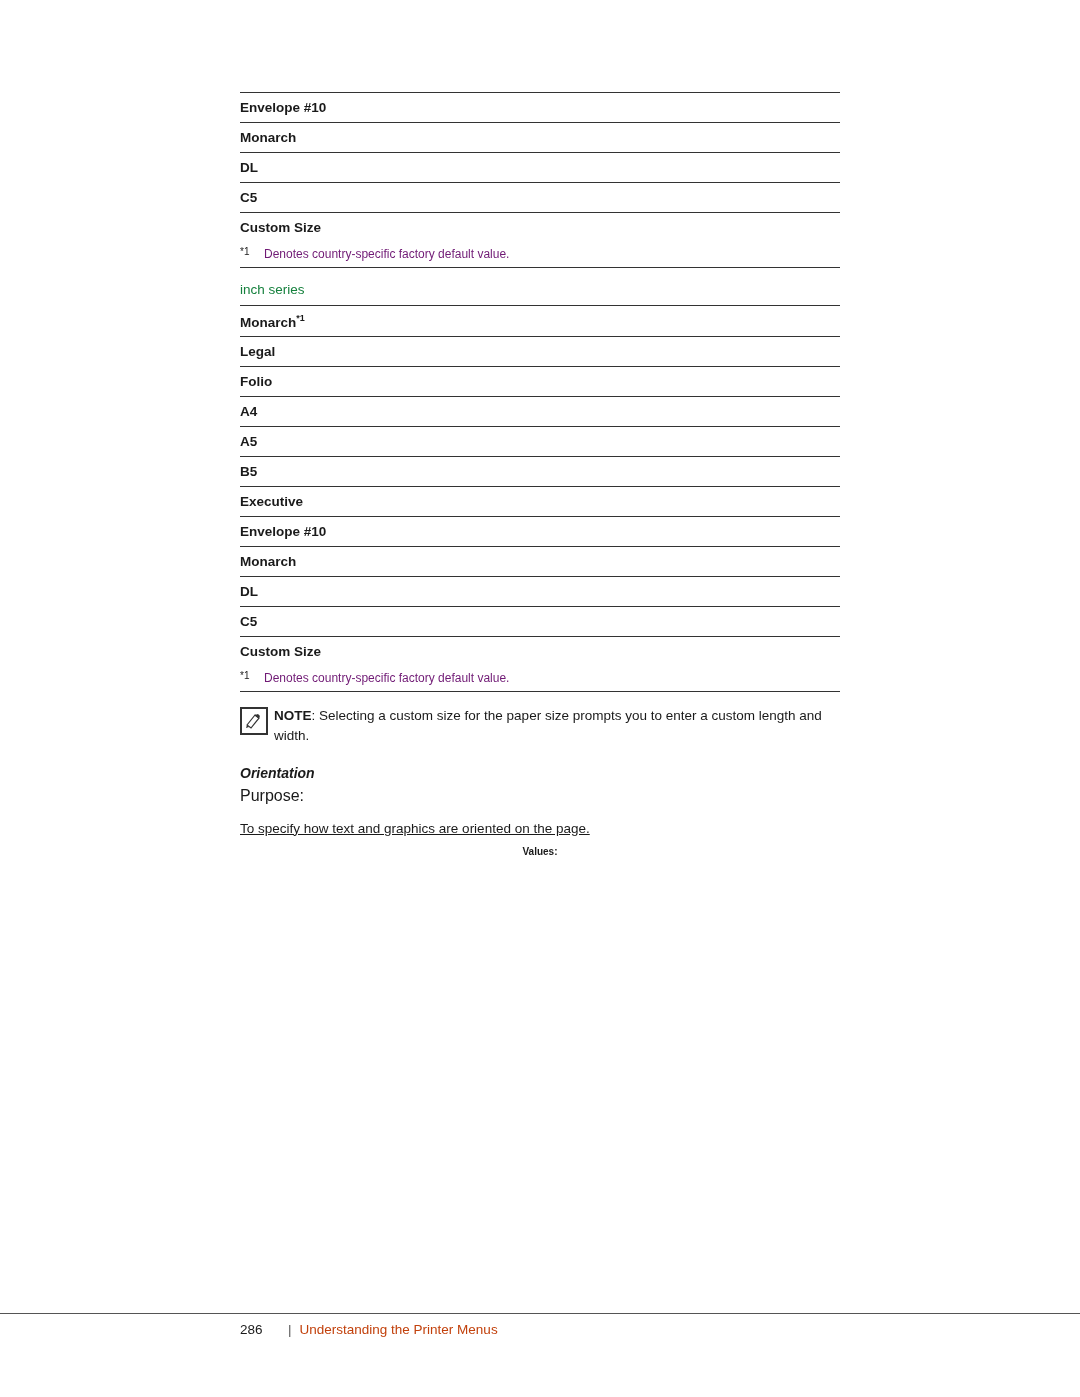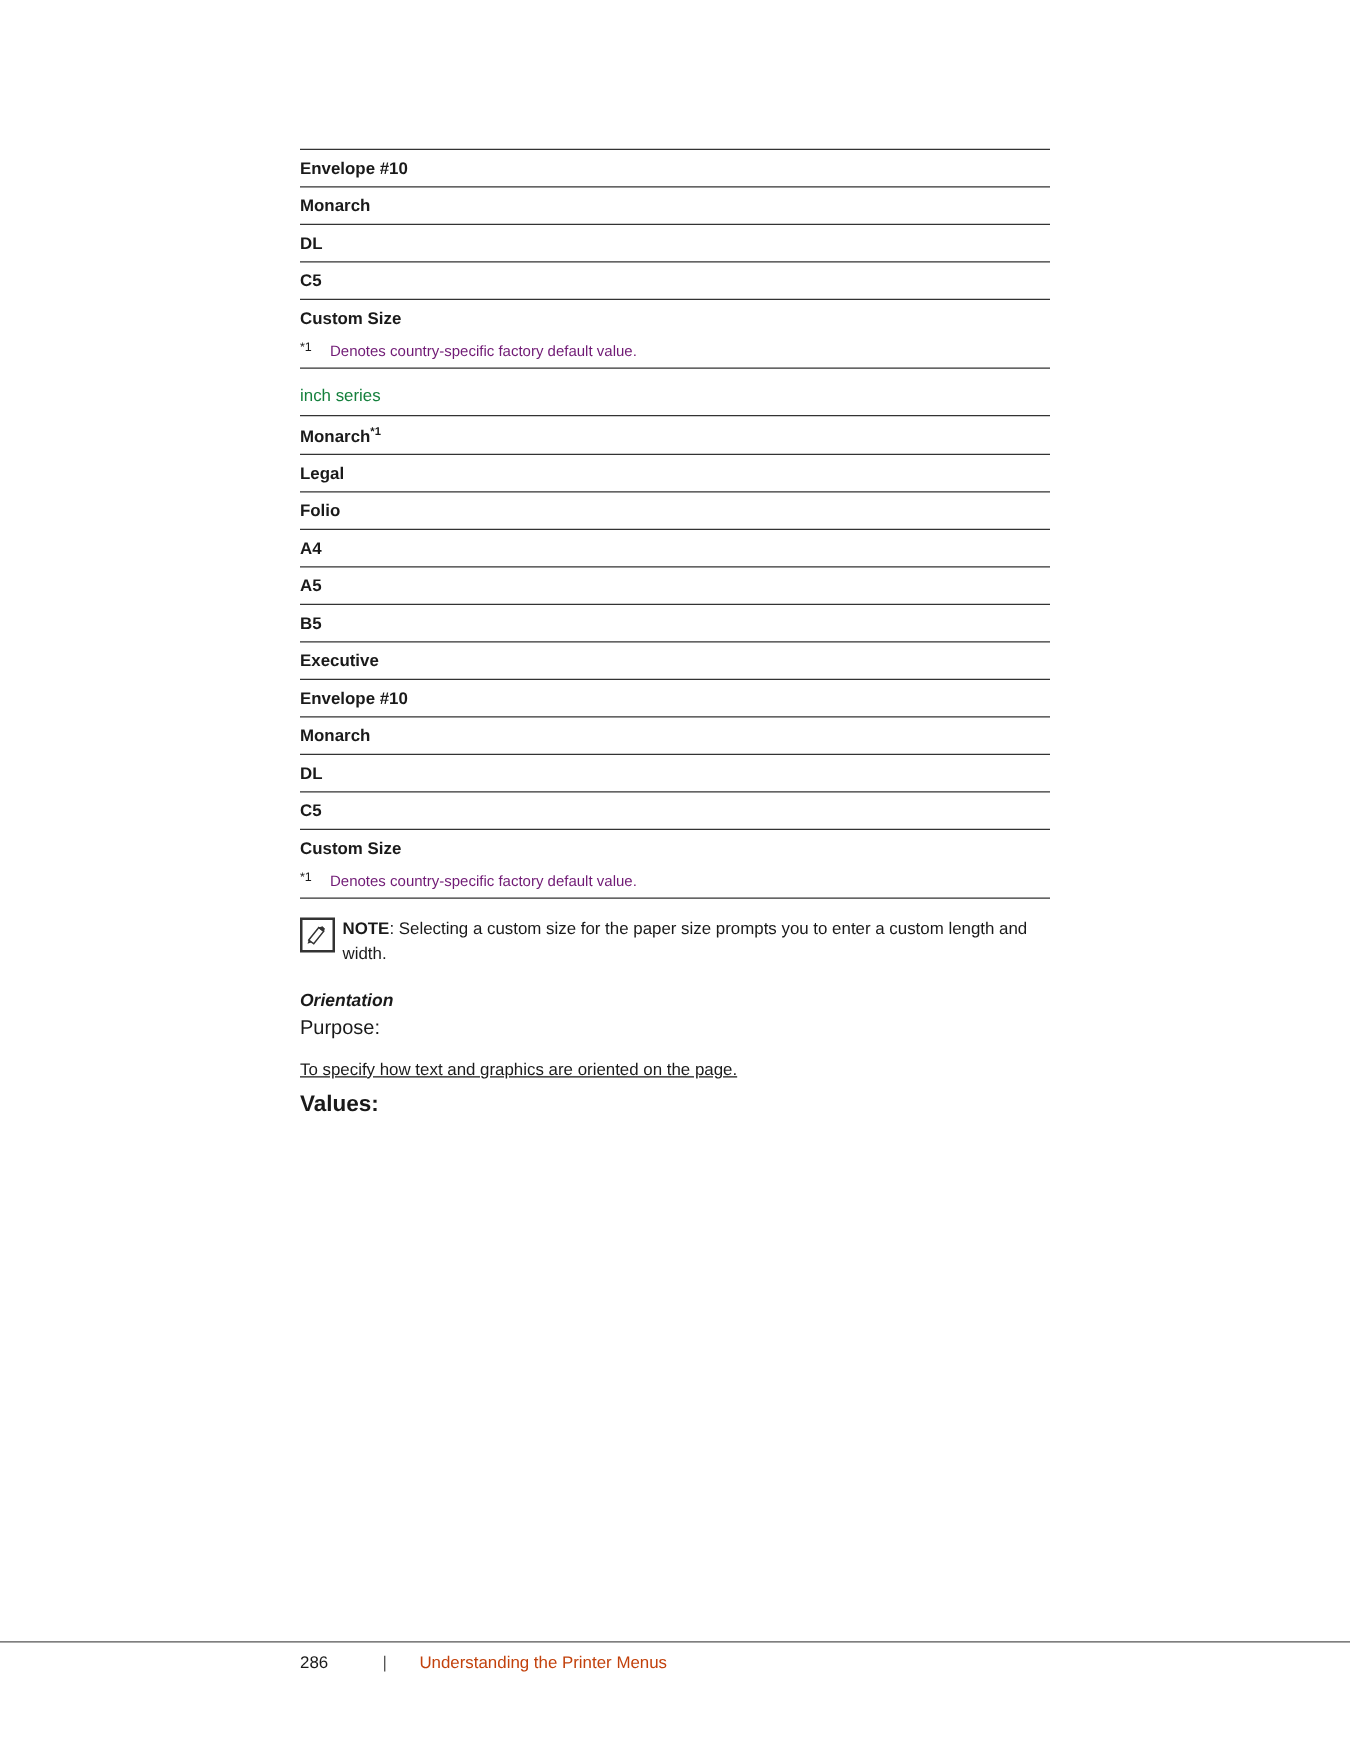--- a/index.html
+++ b/index.html
@@ -21,21 +21,21 @@
     .page-container {
       width: 1080px;
       min-height: 1397px;
       background: #ffffff;
       padding: 0;
       position: relative;
     }
 
     .content-area {
       margin: 0 auto;
-      padding: 119px 240px 60px 240px;
+      padding: 92px 240px 60px 240px;
       max-width: 1080px;
     }
 
     .table-section {
       width: 100%;
       margin-bottom: 8px;
     }
 
     .table-row {
       display: flex;
@@ -129,33 +129,34 @@
 
     .purpose-text {
       font-size: 13.5px;
       color: #1a1a1a;
       margin-bottom: 10px;
       text-decoration: underline;
     }
 
     .values-label {
       font-weight: bold;
-      font-size: 18px;
+      font-size: 10px;
       margin-bottom: 14px;
+      text-align: center;
     }
 
     .page-footer {
       position: absolute;
       bottom: 60px;
       left: 0;
       right: 0;
       display: flex;
       align-items: center;
       padding: 0 240px;
-      gap: 26px;
+      gap: 8px;
       border-top: 1px solid #555;
       padding-top: 8px;
     }
 
     .footer-page-number {
       font-size: 13.5px;
       color: #1a1a1a;
       min-width: 40px;
     }
 

